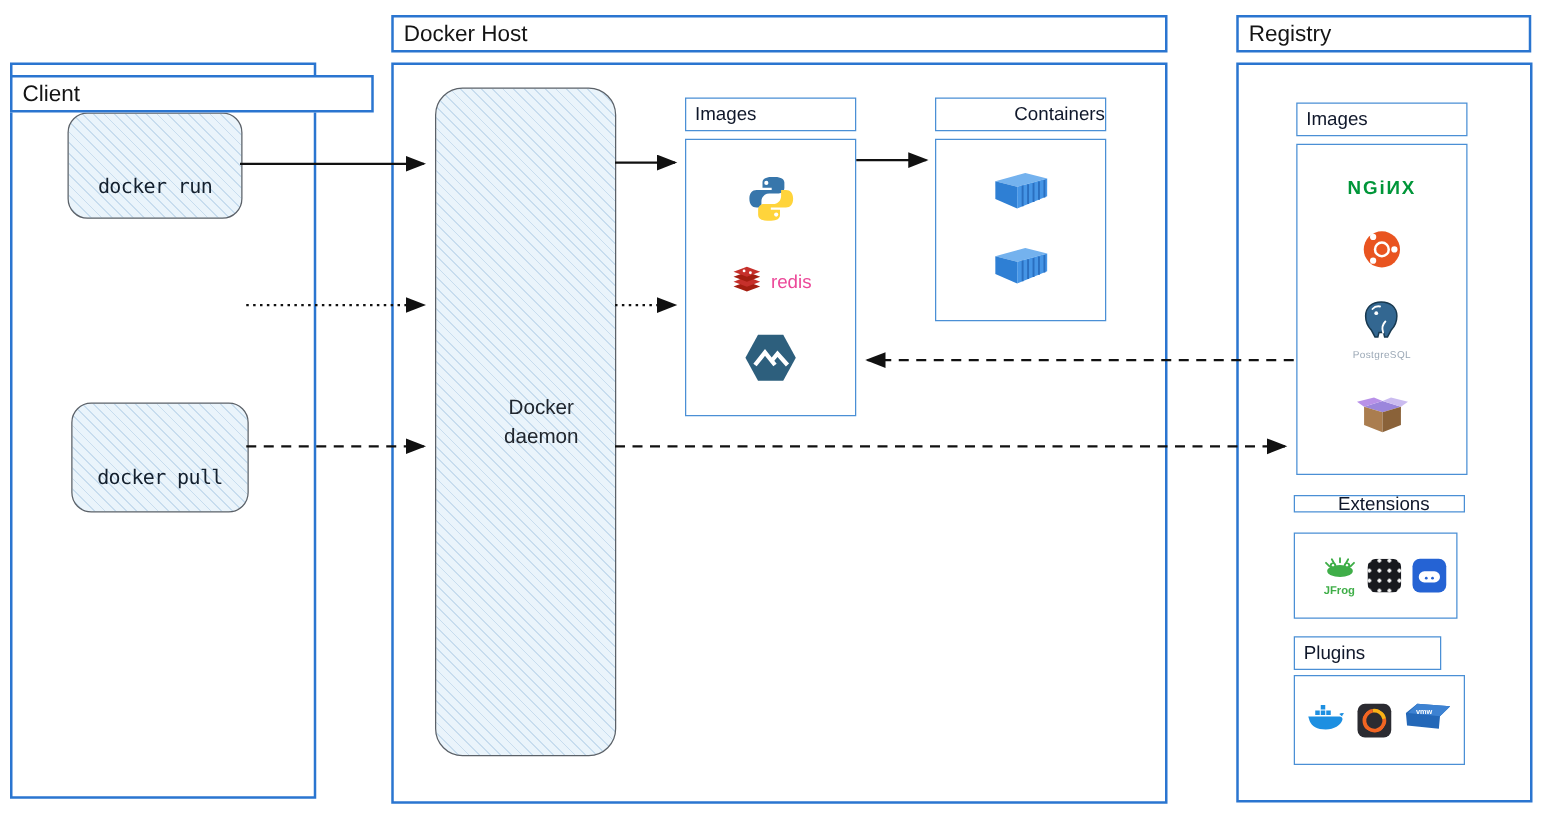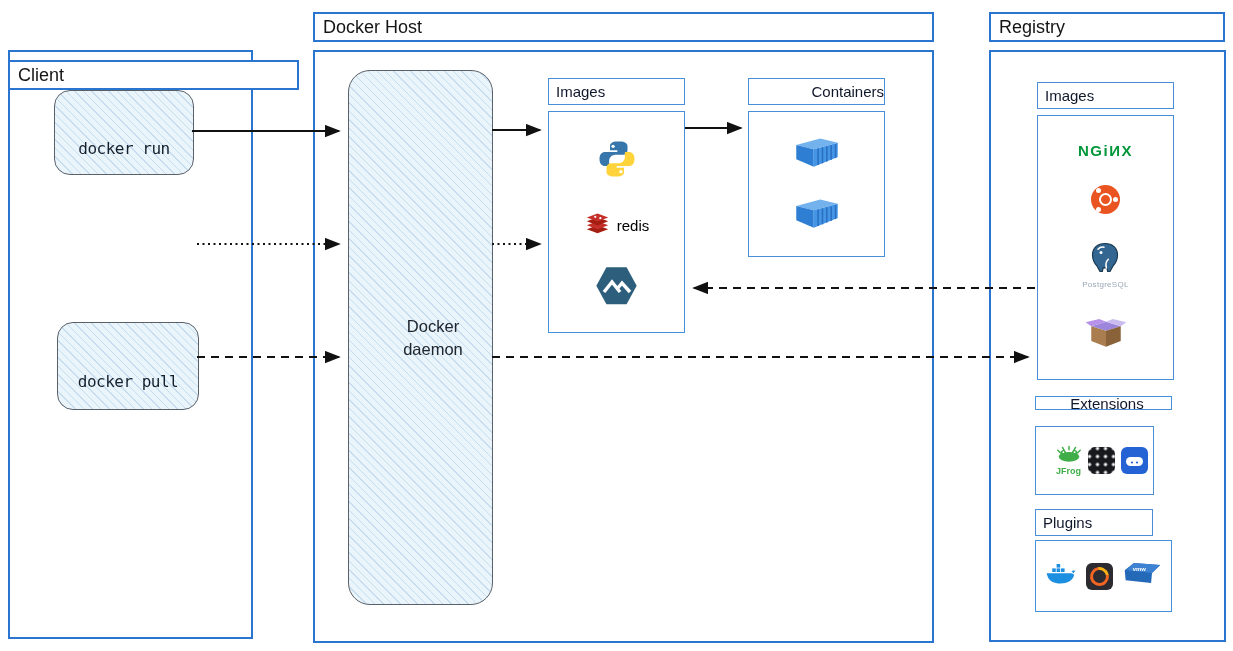--- a/index.html
+++ b/index.html
@@ -36,21 +36,21 @@
   }
   .cmdtext{
     font-family:"DejaVu Sans Mono",monospace;font-size:16px;color:#14202e;letter-spacing:-.5px;margin-top:31px;
   }
   .daemontext{
     font-size:16.5px;color:#20262e;text-align:center;line-height:1.35;width:80px;
   }
   .arrows{position:absolute;left:0;top:0;z-index:4;pointer-events:none;}
   
   .icwrap{display:flex;align-items:center;justify-content:center;gap:6px;}
-  .redis-label{font-size:15px;color:#000000;}
+  .redis-label{font-size:15px;color:#ec4899;}
   .nginx-text{font-size:15px;font-weight:bold;color:#009639;letter-spacing:1.5px;}
   .alpine-hex{
     width:42px;height:40px;background:#2d5f7d;display:flex;align-items:center;justify-content:center;
     clip-path:polygon(26% 4%,74% 4%,98% 50%,74% 96%,26% 96%,2% 50%);
   }
   .ubuntu{
     position:relative;width:29px;height:29px;border-radius:50%;background:#e95420;
   }
   .ubuntu .ring{
     position:absolute;left:8px;top:8px;width:9px;height:9px;border:2.6px solid #fff;border-radius:50%;
@@ -213,21 +213,21 @@
           <polygon points="33,10 38,6.5 26,3.5 20,6" fill="#cbbcf0"></polygon>
           <polygon points="7,10 20,14 20,28 7,23" fill="#aa7d4f"></polygon>
           <polygon points="20,14 33,10 33,23 20,28" fill="#8a6239"></polygon>
         </svg>
       </span>
     </div>
 
     <div class="innerlabel" style="left:44px;top:344px;width:137px;height:14px;justify-content:center;">
       <span>Extensions</span>
     </div>
-    <div class="innerbox row" style="left:44px;top:374px;width:119px;height:69px;padding-left:13px;">
+    <div class="innerbox row" style="left:44px;top:374px;width:131px;height:69px;padding-left:13px;">
       <span class="stack">
         <span>
           <svg width="28" height="18" viewBox="0 0 30 18">
             <path d="M3 5l3 3M27 5l-3 3M8 2l2 3.5M22 2l-2 3.5M15 1v3.5" stroke="#3fae48" stroke-width="1.6" stroke-linecap="round" fill="none"></path>
             <ellipse cx="15" cy="12" rx="11" ry="5.2" fill="#3fae48"></ellipse>
             <circle cx="9" cy="7.5" r="2.8" fill="#3fae48"></circle>
             <circle cx="21" cy="7.5" r="2.8" fill="#3fae48"></circle>
             <circle cx="9" cy="7" r="1" fill="#fff"></circle>
             <circle cx="21" cy="7" r="1" fill="#fff"></circle>
           </svg>

